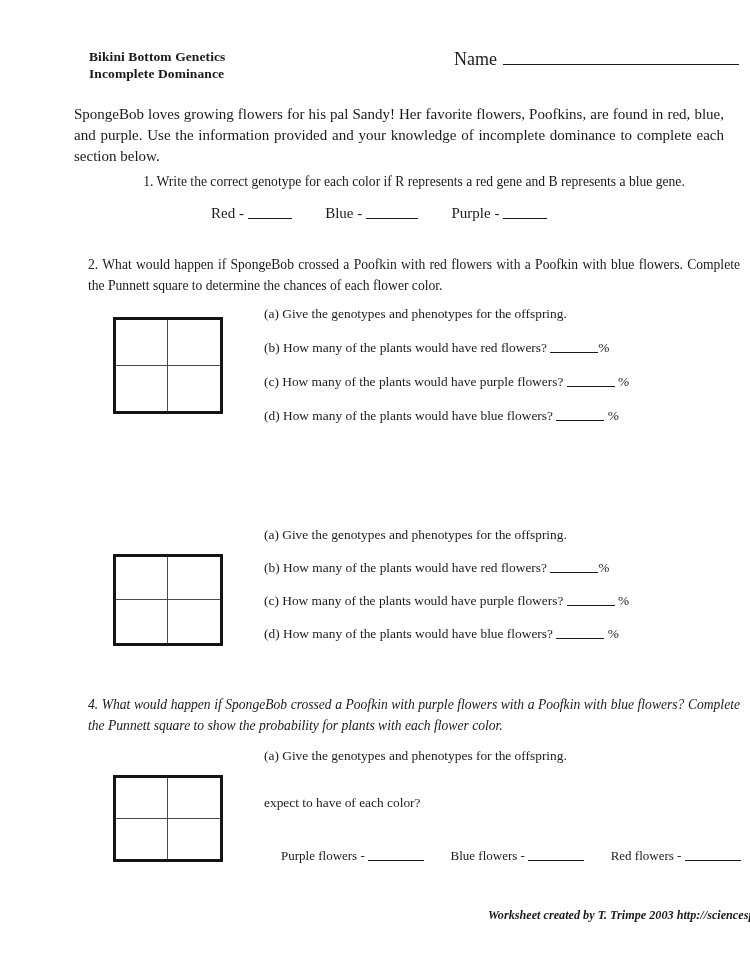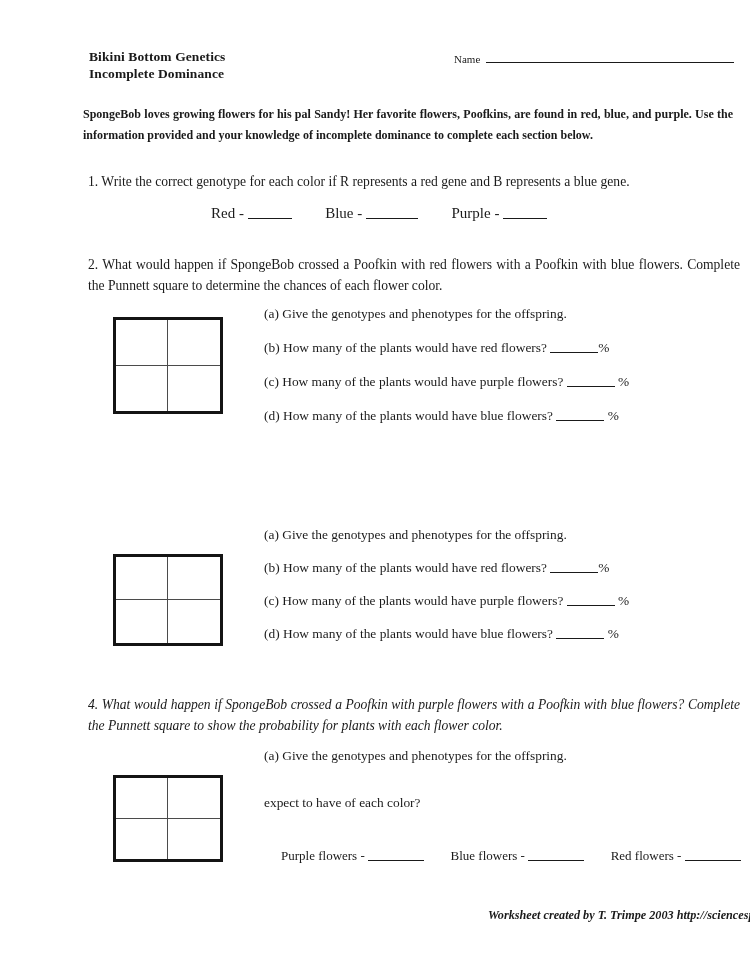--- a/index.html
+++ b/index.html
@@ -46,55 +46,55 @@
     letter-spacing: 0.1px;
   }
   .hdr-right {
     flex: 1;
     display: flex;
     align-items: baseline;
     padding-left: 65px;
     padding-top: 1px;
   }
   .name-label {
-    font-size: 11px;
+    font-size: 18px;
     white-space: nowrap;
   }
   .name-rule {
     flex: 1;
     border-bottom: 1.3px solid #1a1a1a;
     margin-left: 6px;
     height: 13px;
     max-width: 248px;
   }
 
   
   .intro {
     position: absolute;
-    left: 47px;
+    left: 38px;
     top: 104px;
     width: 650px;
-    font-weight: bold;
-    font-size: 12px;
+    font-weight: normal;
+    font-size: 15px;
     line-height: 21px;
     text-align: justify;
     text-justify: inter-word;
   }
 
   
   .q-text {
     position: absolute;
     left: 52px;
     width: 652px;
     font-size: 13.6px;
     line-height: 20.5px;
     text-align: justify;
     text-justify: inter-word;
   }
-  .q-text.nojust { text-align: left; }
+  .q-text.nojust { text-align: center; }
 
   .sub-list {
     position: absolute;
     left: 228px;
     width: 476px;
     font-size: 13.4px;
   }
   .sub-item {
     line-height: 17px;
     white-space: nowrap;

